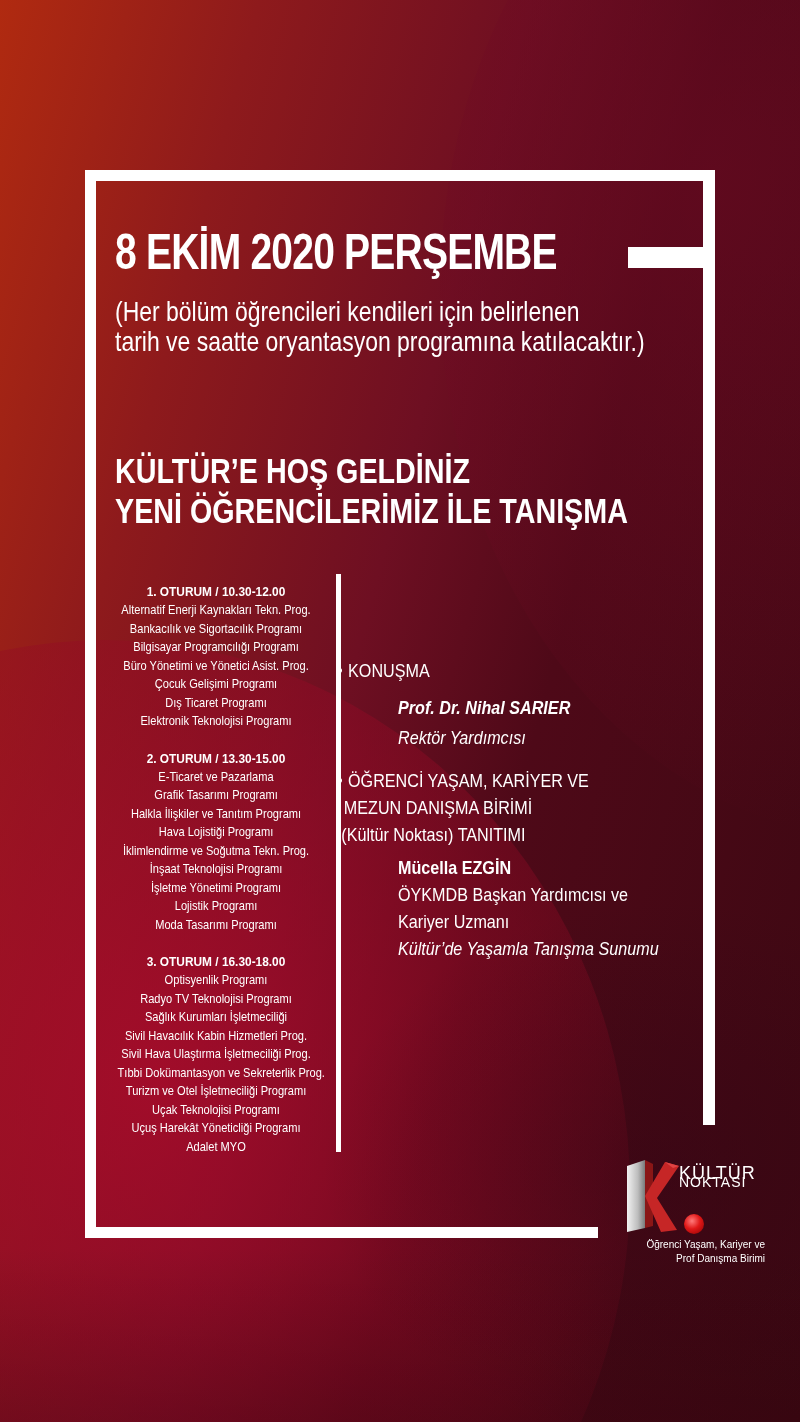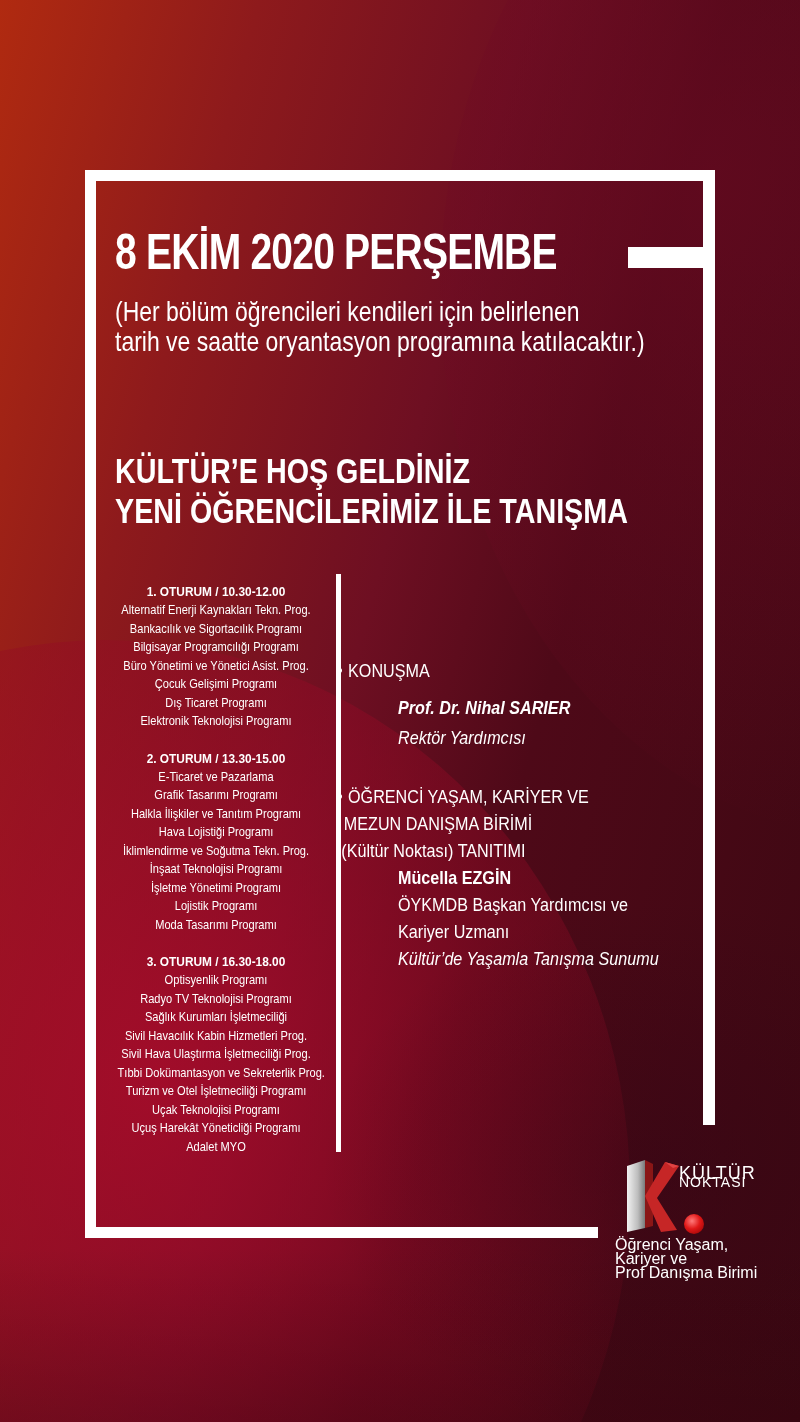--- a/index.html
+++ b/index.html
@@ -53,21 +53,21 @@
   .speaker-name { font-weight: bold; font-size: 19px; line-height: 27px; white-space: nowrap; transform: scaleX(0.85); transform-origin: left top; }
   .speaker-role { font-size: 19px; line-height: 27px; white-space: nowrap; transform: scaleX(0.85); transform-origin: left top; }
   .speaker-italic { font-style: italic; font-size: 19px; line-height: 27px; white-space: nowrap; transform: scaleX(0.85); transform-origin: left top; }
 
   .logo { position: absolute; left: 615px; top: 1152px; width: 180px; height: 120px; }
   .logo-k { position: absolute; left: 4px; top: 4px; width: 64px; height: 78px; }
   .logo-ball { position: absolute; left: 69px; top: 62px; width: 20px; height: 20px; border-radius: 50%;
     background: radial-gradient(circle at 40% 35%, #ff7a7a 0%, #e01818 45%, #8a0000 100%); }
   .logo-word { position: absolute; left: 64px; top: 10px; font-size: 18px; line-height: 22px; letter-spacing: 1px; white-space: nowrap; }
   .logo-word2 { position: absolute; left: 64px; top: 19px; font-size: 14px; line-height: 22px; letter-spacing: 1px; white-space: nowrap; }
-  .logo-sub { position: absolute; left: 0px; top: 86px; width: 150px; text-align: left; font-size: 16px; line-height: 14px; }
+  .logo-sub { position: absolute; left: 0px; top: 86px; width: 150px; text-align: right; font-size: 10px; line-height: 14px; }
 </style>
 </head>
 <body>
 
 <div class="bg-shape bg1"></div>
 <div class="bg-shape bg2"></div>
 <div class="bg-shape bg3"></div>
 <div class="bg-darken-bottom"></div>
 
 <div class="frame-line f-top"></div>
@@ -128,28 +128,28 @@
 
 <div class="right-col">
   <div class="bullet-head">
     <span class="dot">•</span><span>KONUŞMA</span>
   </div>
   <div class="speaker" style="margin-top:10px;font-style:italic;">
     <div class="speaker-name">Prof. Dr. Nihal SARIER</div>
     <div class="speaker-role" style="margin-top:3px;">Rektör Yardımcısı</div>
   </div>
 
-  <div style="margin-top:32px;">
+  <div style="margin-top:16px;">
     <div class="bullet-head">
       <span class="dot">•</span><span>ÖĞRENCİ YAŞAM, KARİYER VE</span>
     </div>
     <div class="bullet-head indent-line">MEZUN DANIŞMA BİRİMİ</div>
     <div class="bullet-head indent-line" style="padding-left:5px;">(Kültür Noktası) TANITIMI</div>
   </div>
-  <div class="speaker" style="">
+  <div class="speaker" style="margin-top:6px;">
     <div class="speaker-name">Mücella EZGİN</div>
     <div class="speaker-role">ÖYKMDB Başkan Yardımcısı ve</div>
     <div class="speaker-role">Kariyer Uzmanı</div>
     <div class="speaker-italic">Kültür’de Yaşamla Tanışma Sunumu</div>
   </div>
 </div>
 
 <div class="logo">
   <svg class="logo-k" viewBox="0 0 64 78">
     <defs>

